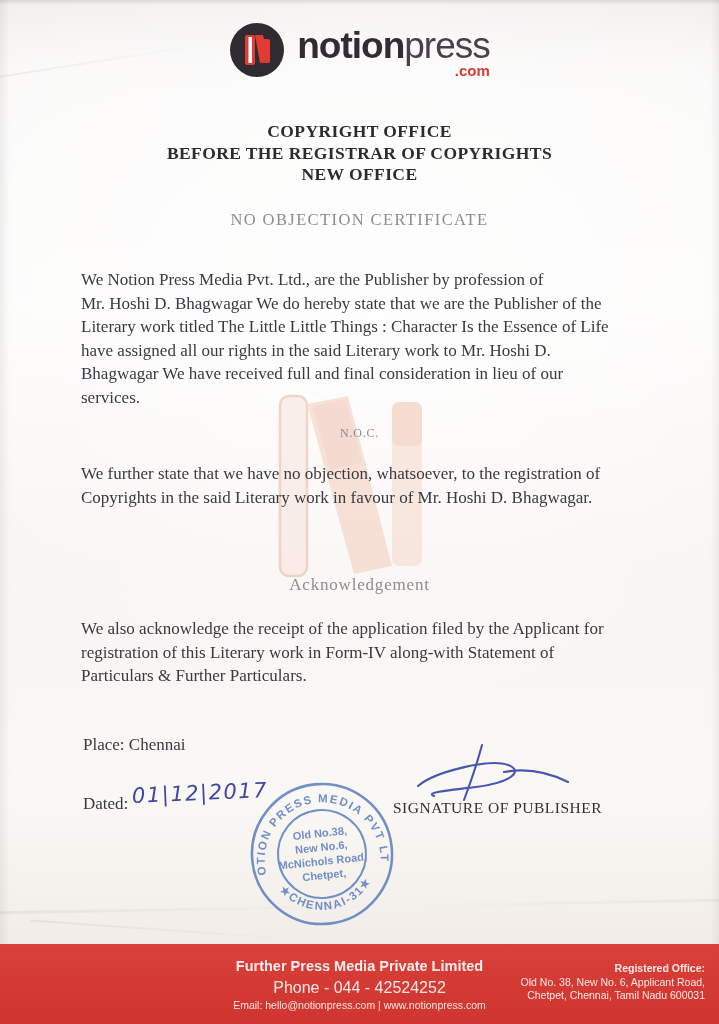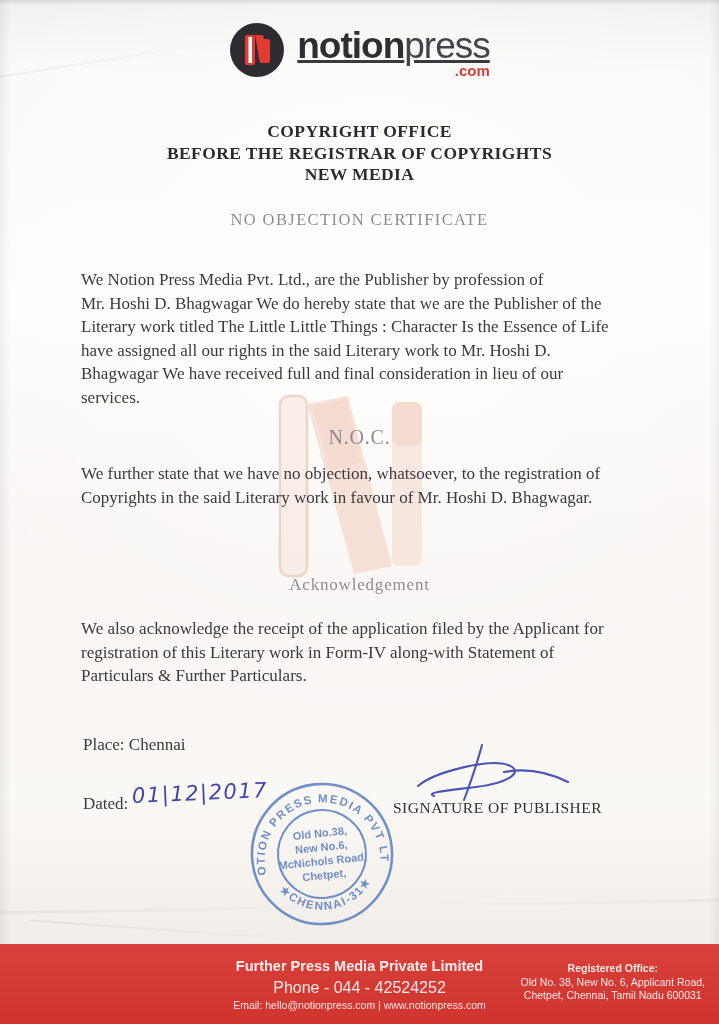--- a/index.html
+++ b/index.html
@@ -10,30 +10,30 @@
       linear-gradient(180deg, rgba(0,0,0,.10) 0, rgba(0,0,0,0) 5px),
       linear-gradient(90deg, rgba(0,0,0,.06) 0, rgba(0,0,0,0) 10px),
       linear-gradient(270deg, rgba(0,0,0,.05) 0, rgba(0,0,0,0) 9px),
       radial-gradient(ellipse 90% 55% at 52% 30%, rgba(255,255,255,.75), rgba(255,255,255,0) 75%),
       linear-gradient(180deg,#f2f0ee 0%,#fbfaf9 7%,#fdfcfb 30%,#f8f5f2 55%,#faf8f5 78%,#f1ece7 93%,#f4efe9 100%);
   }
   .crease{position:absolute;pointer-events:none;}
   
   .logo{position:absolute;top:22px;left:0;right:0;display:flex;justify-content:center;align-items:center;gap:12px;}
   .logo-mark{width:56px;height:56px;flex:0 0 auto;}
-  .logo-text{position:relative;font-family:"Liberation Sans",sans-serif;font-size:37px;letter-spacing:-1px;line-height:1;padding-bottom:10px;text-decoration:underline;}
+  .logo-text{position:relative;font-family:"Liberation Sans",sans-serif;font-size:37px;letter-spacing:-1px;line-height:1;padding-bottom:10px;}
   .logo-text .bold{font-weight:700;color:#2f2d31;}
   .logo-text .light{font-weight:300;color:#454349;}
   .logo-tld{position:absolute;right:0;bottom:-4px;font-weight:700;font-size:15px;color:var(--accent);letter-spacing:0;}
   
   .court-head{position:absolute;top:121px;left:0;right:0;text-align:center;
     font-weight:700;font-size:17.5px;line-height:21.5px;color:#2c2b30;letter-spacing:.4px;}
   .cert-title{position:absolute;top:210px;left:0;right:0;text-align:center;
     font-size:16.5px;color:#8d8b90;letter-spacing:1.4px;}
-  .sub-head{position:absolute;left:0;right:0;text-align:center;font-size:20px;color:#8d8b90;letter-spacing:.8px;}
+  .sub-head{position:absolute;left:0;right:0;text-align:center;font-size:12px;color:#8d8b90;letter-spacing:.8px;}
   .sub-head.noc{top:426px;}
   .sub-head.ack{top:575px;font-size:17px;}
   
   .para{position:absolute;left:81px;width:578px;font-size:17px;line-height:23.6px;color:#3a3940;white-space:pre-line;}
   .para.p1{top:268px;}
   .para.p2{top:462px;}
   .para.p3{top:617px;}
   
   .place-line{position:absolute;left:83px;top:735px;font-size:17px;}
   .dated-line{position:absolute;left:83px;top:794px;font-size:17px;}
@@ -46,21 +46,21 @@
   .watermark{position:absolute;left:262px;top:390px;width:178px;height:200px;opacity:.55;pointer-events:none;}
   
   .footer{position:absolute;left:0;right:0;bottom:0;height:80px;color:#fdecea;
     font-family:"Liberation Sans",sans-serif;
     background:linear-gradient(180deg,#d8423b 0%,var(--accent) 35%,#cf352e 100%);}
   .footer-cin{position:absolute;left:15px;top:31px;font-size:13.5px;letter-spacing:.4px;color:#fdeeec;}
   .footer-center{position:absolute;left:0;right:0;top:15px;text-align:center;line-height:1;}
   .footer-company{font-size:14.5px;font-weight:600;margin-bottom:6px;color:#ffeeec;}
   .footer-phone{font-size:16px;margin-bottom:4px;color:#ffe9e7;}
   .footer-email{font-size:10.5px;color:#ffe3e0;}
-  .footer-right{position:absolute;right:14px;top:18px;text-align:center;font-size:10.5px;line-height:13.5px;color:#ffe9e7;}
+  .footer-right{position:absolute;right:14px;top:18px;text-align:right;font-size:10.5px;line-height:13.5px;color:#ffe9e7;}
   .footer-right .ro-label{font-weight:700;}
 </style>
 </head>
 <body>
 
 <div class="page">
 
   <svg class="watermark" viewBox="0 0 178 200" aria-hidden="true">
     <rect x="18" y="6" width="27" height="180" rx="9" fill="#f9e4da" stroke="#e7b5a2" stroke-width="2.5"></rect>
     <polygon points="45,14 86,6 130,176 92,184" fill="#f3cdbb"></polygon>
@@ -84,21 +84,21 @@
     </svg>
     <div class="logo-text">
       <span class="bold">notion</span><span class="light">press</span>
       <span class="logo-tld">.com</span>
     </div>
   </div>
 
   <div class="court-head">
     <div>COPYRIGHT OFFICE</div>
     <div>BEFORE THE REGISTRAR OF COPYRIGHTS</div>
-    <div>NEW MEDIA</div>
+    <div>NEW OFFICE</div>
   </div>
 
   <div class="cert-title">NO OBJECTION CERTIFICATE</div>
 
   <div class="para p1">We Notion Press Media Pvt. Ltd., are the Publisher by profession of
 Mr. Hoshi D. Bhagwagar We do hereby state that we are the Publisher of the
 Literary work titled The Little Little Things : Character Is the Essence of Life
 have assigned all our rights in the said Literary work to Mr. Hoshi D.
 Bhagwagar We have received full and final consideration in lieu of our
 services.</div>

